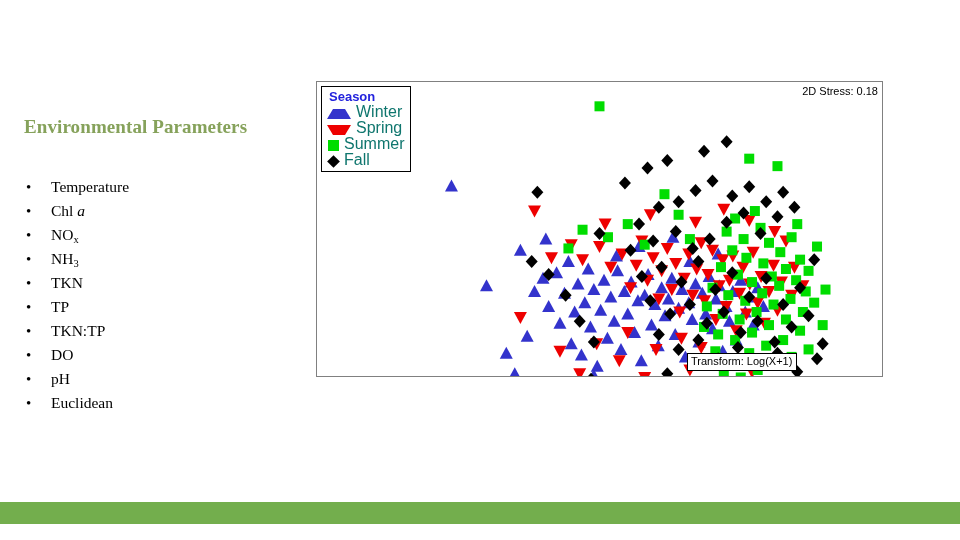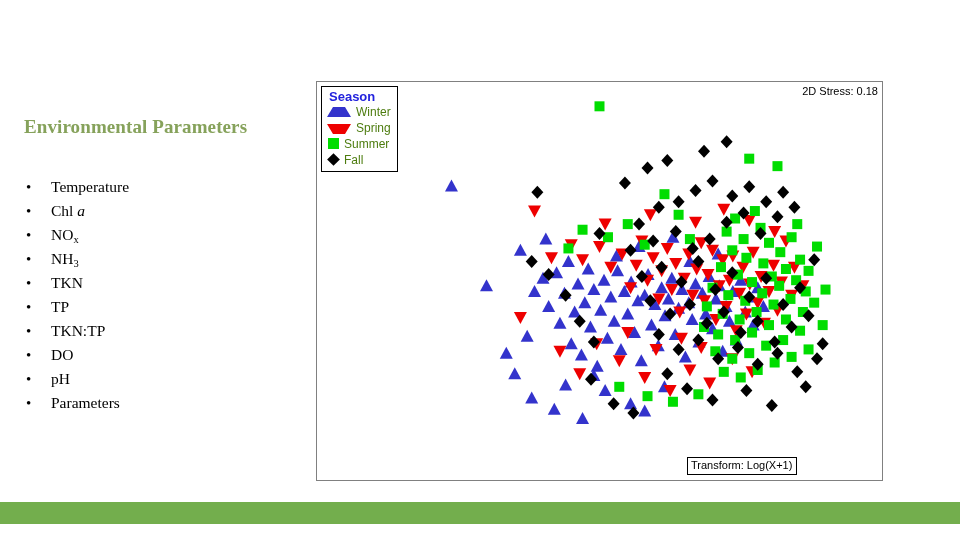--- a/index.html
+++ b/index.html
@@ -37,21 +37,21 @@
   #param-list li .bullet{
     position:absolute;left:2px;top:0;
     font-size:15px;line-height:24px;color:#000;
   }
   .ital{font-style:italic;}
   sub{font-size:68%;vertical-align:-.28em;}
 
   
   #chart-frame{
     position:absolute;left:316px;top:81px;
-    width:567px;height:400px;
+    width:567px;height:296px;
     background:#ffffff;
     border:1px solid #808080;
     box-sizing:border-box;
     overflow:hidden;
   }
   #plot-area{
     position:absolute;left:0;top:0;right:0;bottom:0;
   }
   #plot-svg{position:absolute;left:0;top:0;}
 
@@ -61,22 +61,22 @@
     border:1px solid #000;background:#fff;
     padding:2px 6px 3px 4px;
     font-family:"Liberation Sans", sans-serif;
     z-index:5;
   }
   #legend-title{
     font-size:13px;font-weight:bold;color:#2222dd;
     line-height:15px;padding-left:3px;
   }
   .legend-row{
-    display:flex;align-items:flex-start;
-    font-size:12px;line-height:16px;color:#4d7c0f;
+    display:flex;align-items:center;
+    font-size:16px;line-height:16px;color:#0f766e;
     height:16px;
   }
   .m-tri-up{
     width:0;height:0;border-left:6px solid transparent;
     border-right:6px solid transparent;border-bottom:10px solid #3333cc;
     margin:3px 5px 0 1px;flex:0 0 12px;
   }
   .m-tri-down{
     width:0;height:0;border-left:6px solid transparent;
     border-right:6px solid transparent;border-top:10px solid #ee0000;
@@ -151,21 +151,21 @@
     <li>
       <span class="bullet">•</span>
       <span>DO</span>
     </li>
     <li>
       <span class="bullet">•</span>
       <span>pH</span>
     </li>
     <li>
       <span class="bullet">•</span>
-      <span>Parameters</span>
+      <span>Euclidean</span>
     </li>
   </ul>
 </div>
 
 <div id="chart-frame">
 
   <div id="plot-area">
     <svg id="plot-svg" width="565" height="374">
         <g>
           <polygon points="134.47,97.47200000000004 140.97,109.47200000000004 127.97,109.47200000000004" fill="#3333cc"></polygon>

